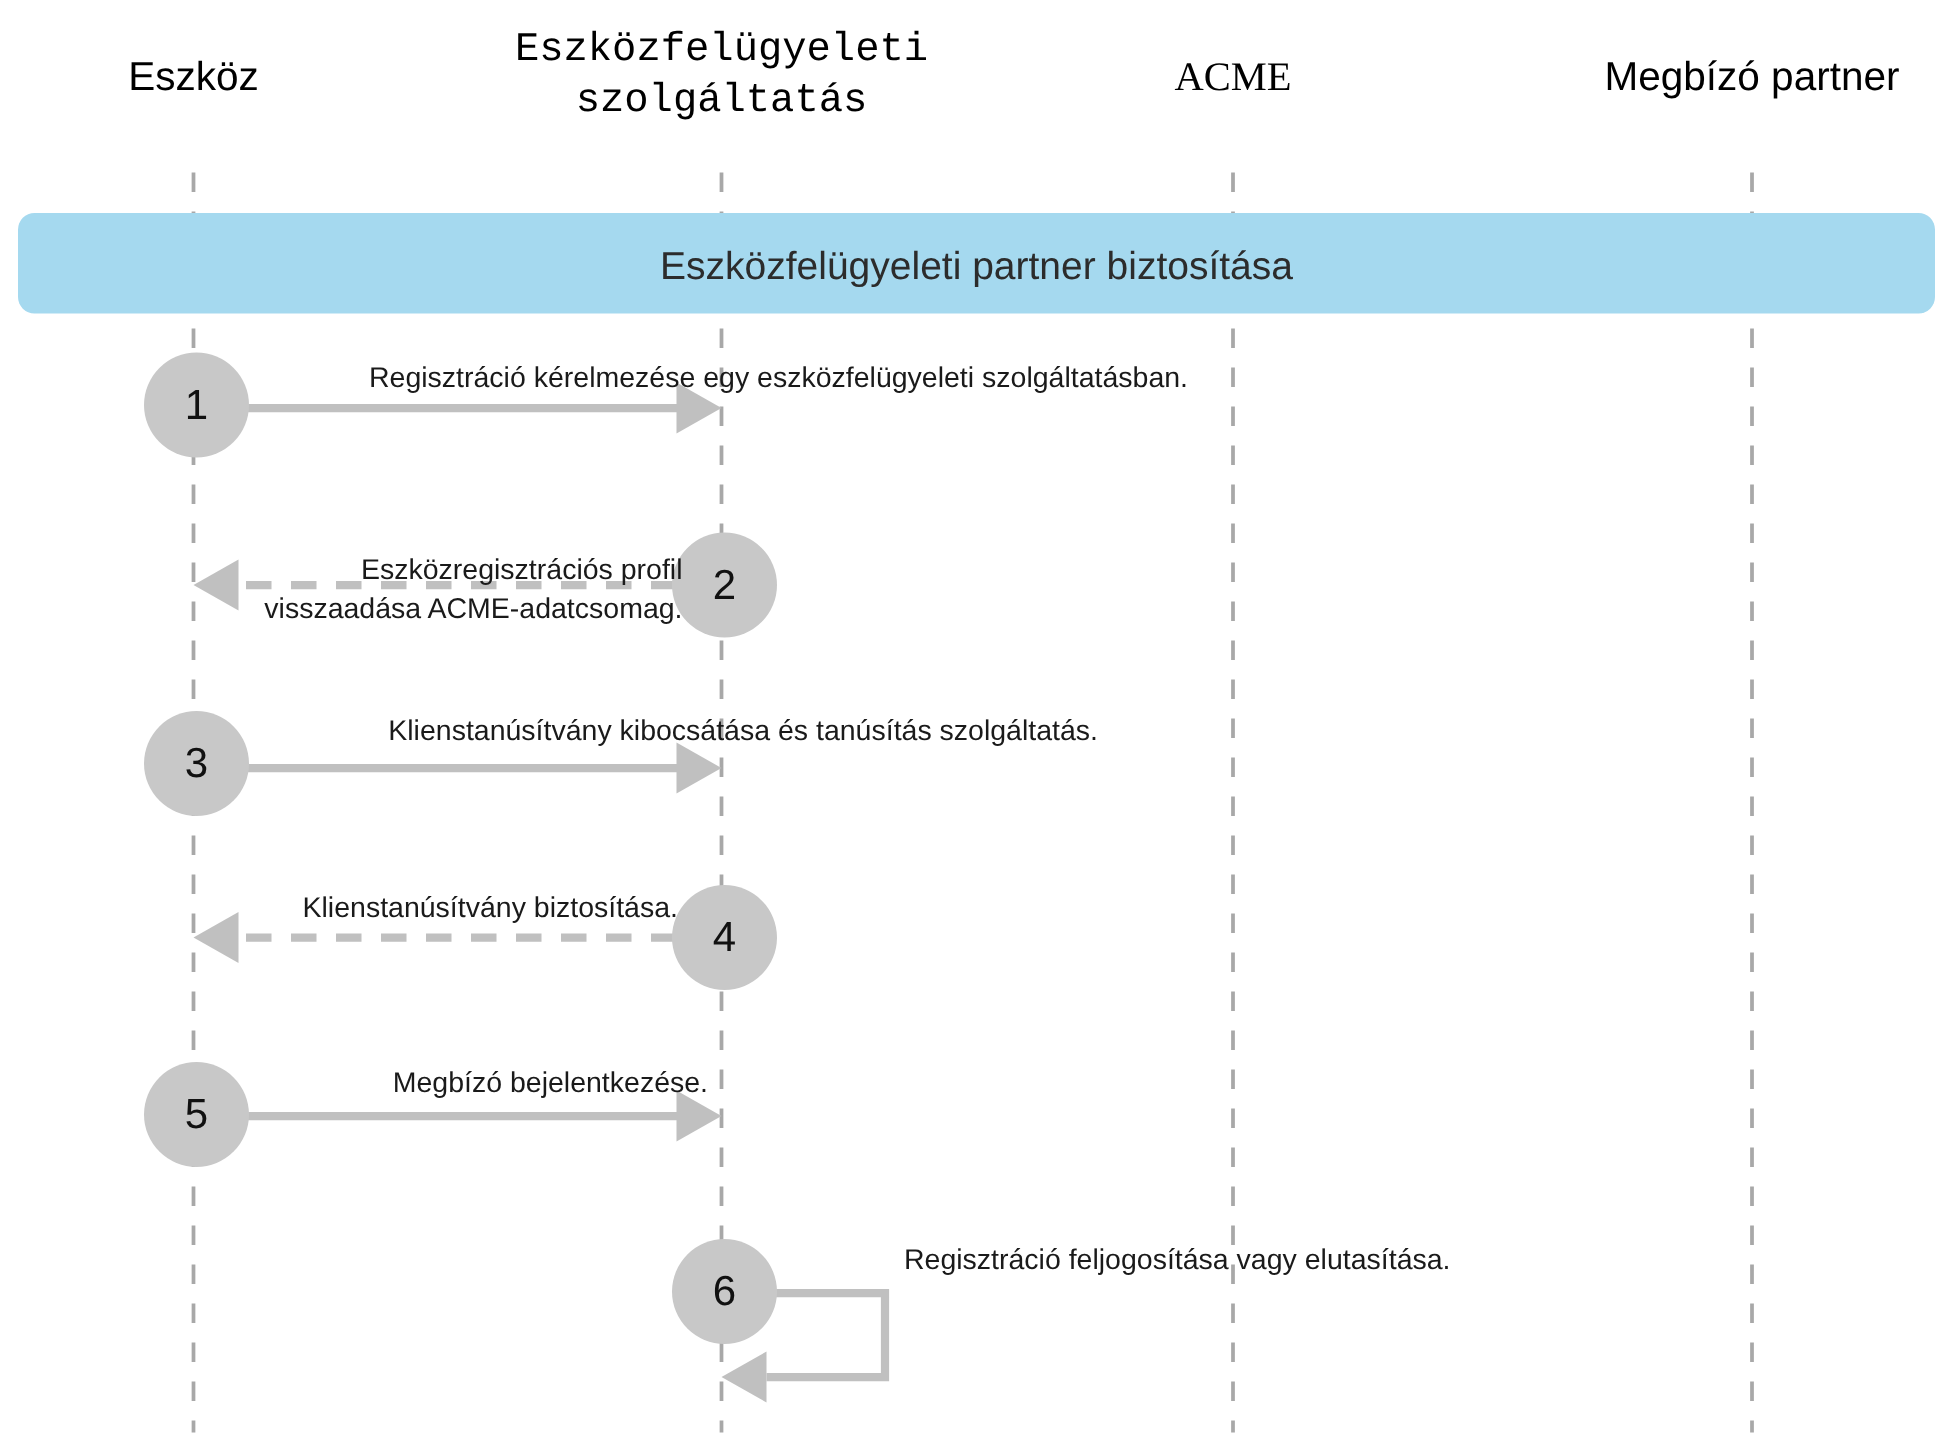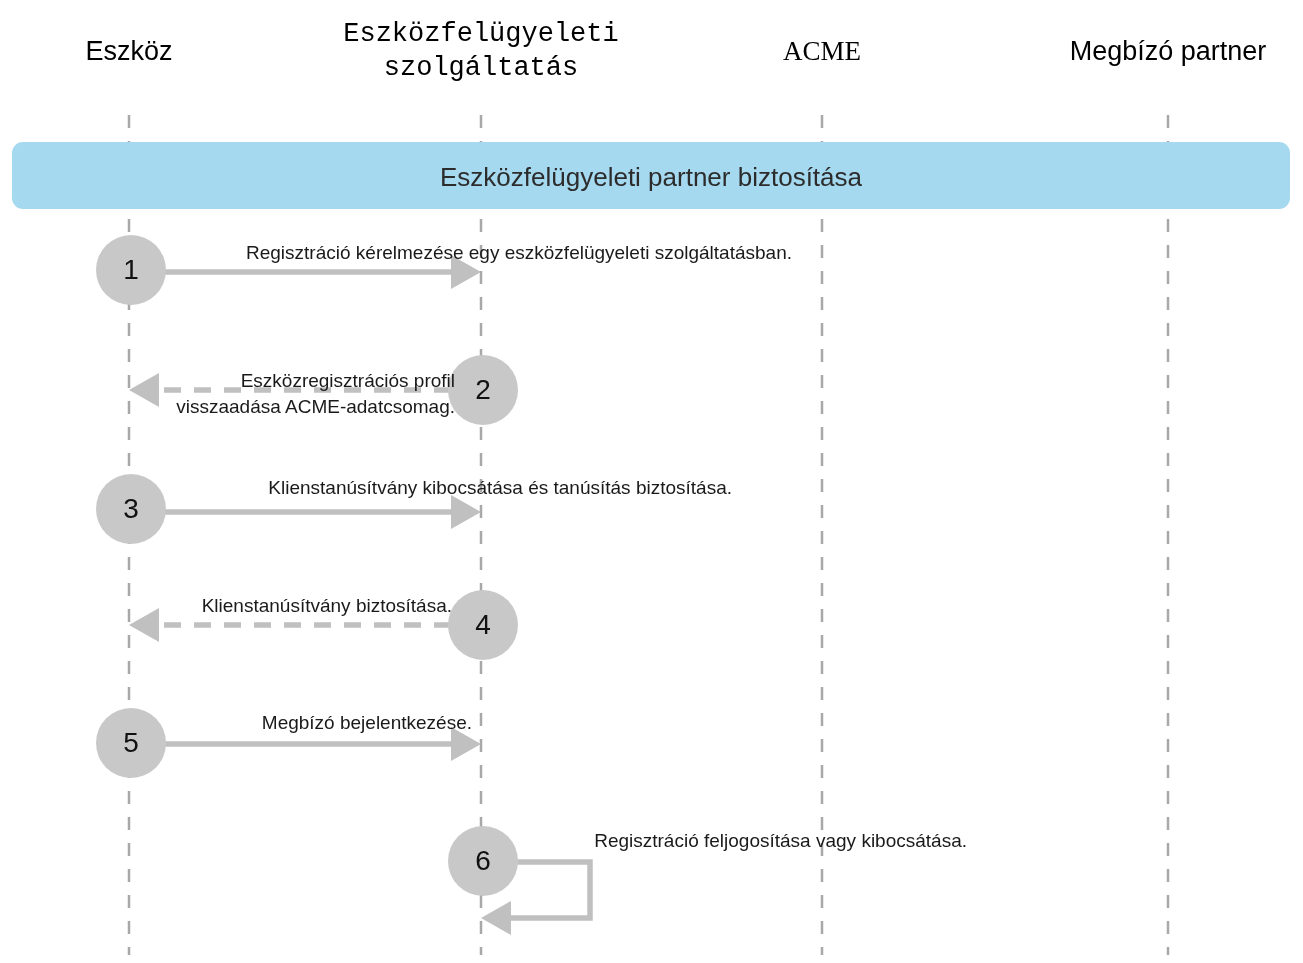--- a/index.html
+++ b/index.html
@@ -107,27 +107,27 @@
       </g>
     </svg>
 
   <div id="text-layer">
       <div class="step-number" style="left: 131px; top: 270px;">1</div>
       <div class="msg-label align-left" style="left: 172px; top: 240px; width: 620px;">Regisztráció kérelmezése egy eszközfelügyeleti szolgáltatásban.</div>
       <div class="step-number" style="left: 483px; top: 390px;">2</div>
       <div class="msg-label align-right" style="left: 95px; top: 328px; width: 360px; margin-top: 40px;">Eszközregisztrációs profil
 visszaadása ACME-adatcsomag.</div>
       <div class="step-number" style="left: 131px; top: 509px;">3</div>
-      <div class="msg-label align-left" style="left: 172px; top: 475px; width: 560px;">Klienstanúsítvány kibocsátása és tanúsítás biztosítása.</div>
+      <div class="msg-label align-left" style="left: 172px; top: 475px; width: 560px;">Klienstanúsítvány kibocsátása és tanúsítás szolgáltatás.</div>
       <div class="step-number" style="left: 483px; top: 625px;">4</div>
       <div class="msg-label align-left" style="left: 152px; top: 593px; width: 300px;">Klienstanúsítvány biztosítása.</div>
       <div class="step-number" style="left: 131px; top: 743px;">5</div>
       <div class="msg-label align-left" style="left: 172px; top: 710px; width: 300px;">Megbízó bejelentkezése.</div>
       <div class="step-number" style="left: 483px; top: 861px;">6</div>
-      <div class="msg-label align-left" style="left: 527px; top: 828px; width: 440px;">Regisztráció feljogosítása vagy kibocsátása.</div>
+      <div class="msg-label align-left" style="left: 527px; top: 828px; width: 440px;">Regisztráció feljogosítása vagy elutasítása.</div>
       <div class="participant-label" style="left: 129px; top: 34px; width: 340px;">Eszköz</div>
       <div class="participant-label" style="left: 481px; top: 17px; width: 340px; font-family: Liberation Mono, monospace;">Eszközfelügyeleti
 szolgáltatás</div>
       <div class="participant-label" style="left: 822px; top: 34px; width: 340px; font-family: Liberation Serif, serif;">ACME</div>
       <div class="participant-label" style="left: 1168px; top: 34px; width: 340px;">Megbízó partner</div>
       <div class="banner-title" style="top: 162px;">Eszközfelügyeleti partner biztosítása</div>
     </div>
 
 </div>
 

